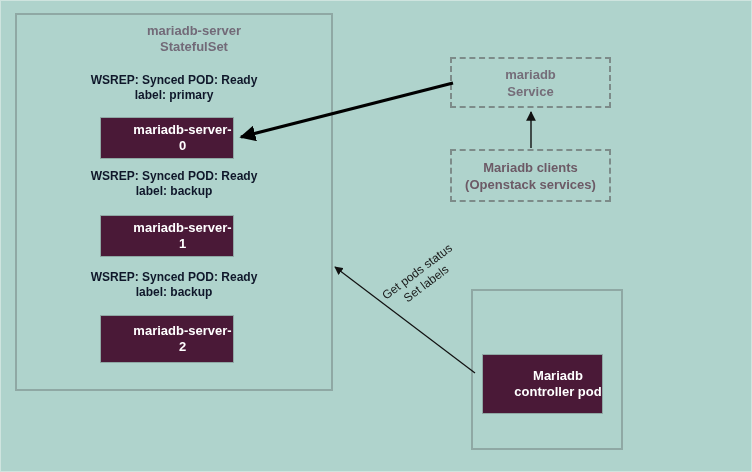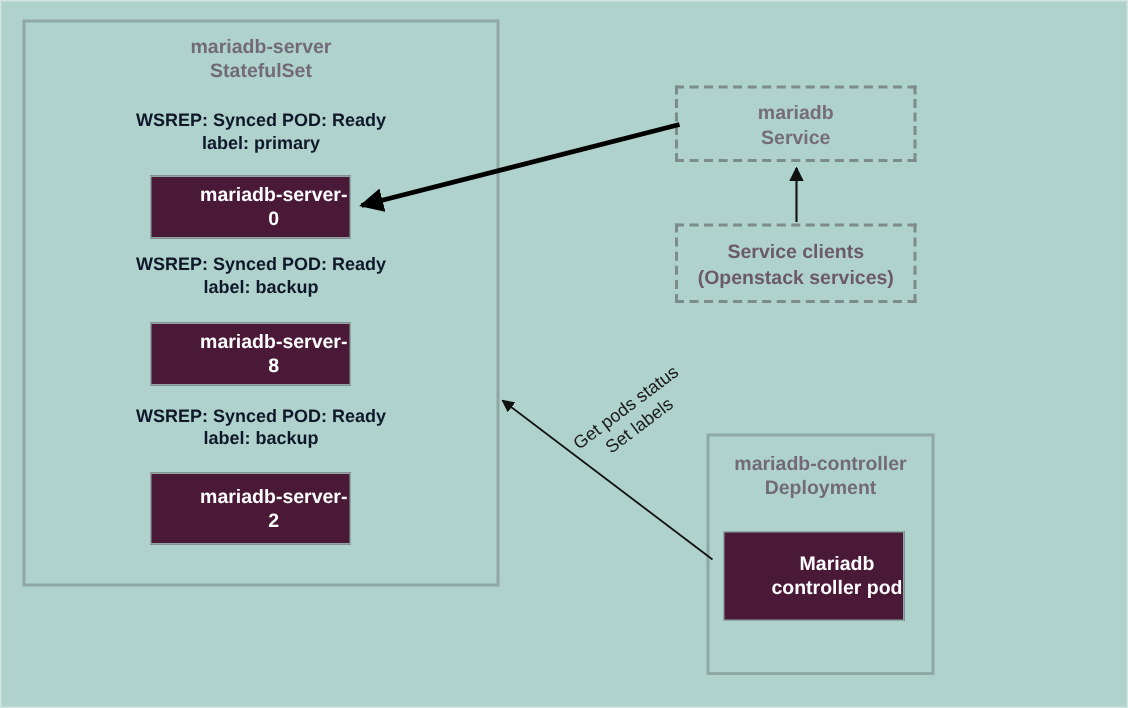--- a/index.html
+++ b/index.html
@@ -117,49 +117,47 @@
     pointer-events: none;
   }
 </style>
 </head>
 <body>
 
 <div id="canvas">
 
   <div class="group-box" style="left:14px; top:12px; width:318px; height:378px;"></div>
 
-  <div class="group-title" style="left:14px; top:22px; width:318px;">mariadb-server
+  <div class="group-title" style="left:14px; top:22px; width:318px;padding-left:20px;">mariadb-server
 StatefulSet</div>
 
   <div class="status-text" style="left:24px; top:72px; width:298px;">WSREP: Synced POD: Ready
 label: primary</div>
   <div class="pod-box" style="left:99px; top:116px; width:134px; height:42px;">mariadb-server-0</div>
 
   <div class="status-text" style="left:24px; top:168px; width:298px;">WSREP: Synced POD: Ready
 label: backup</div>
-  <div class="pod-box" style="left:99px; top:214px; width:134px; height:42px;">mariadb-server-8</div>
+  <div class="pod-box" style="left:99px; top:214px; width:134px; height:42px;">mariadb-server-1</div>
 
   <div class="status-text" style="left:24px; top:269px; width:298px;">WSREP: Synced POD: Ready
 label: backup</div>
   <div class="pod-box" style="left:99px; top:314px; width:134px; height:48px;">mariadb-server-2</div>
 
   <div class="group-box dashed" style="left:449px; top:56px; width:161px; height:51px;">
     <span class="dashed-label muted">mariadb
 Service</span>
   </div>
 
   <div class="group-box dashed" style="left:449px; top:148px; width:161px; height:53px;">
-    <span class="dashed-label">Service clients
+    <span class="dashed-label">Mariadb clients
 (Openstack services)</span>
   </div>
 
   <div class="group-box" style="left:470px; top:288px; width:152px; height:161px;"></div>
 
-  <div class="group-title" style="left:470px; top:300px; width:152px;">mariadb-controller
-Deployment</div>
 
   <div class="pod-box" style="left:481px; top:353px; width:121px; height:60px;">Mariadb
 controller pod</div>
 
   <svg id="arrows" viewBox="0 0 752 472">
     <defs>
       <marker id="arrow-thick" viewBox="0 0 10 10" refX="9" refY="5" markerWidth="5" markerHeight="5" orient="auto-start-reverse">
         <path d="M 0 0 L 10 5 L 0 10 z" fill="#000000"></path>
       </marker>
       <marker id="arrow-thin" viewBox="0 0 10 10" refX="9" refY="5" markerWidth="7" markerHeight="7" orient="auto-start-reverse">

